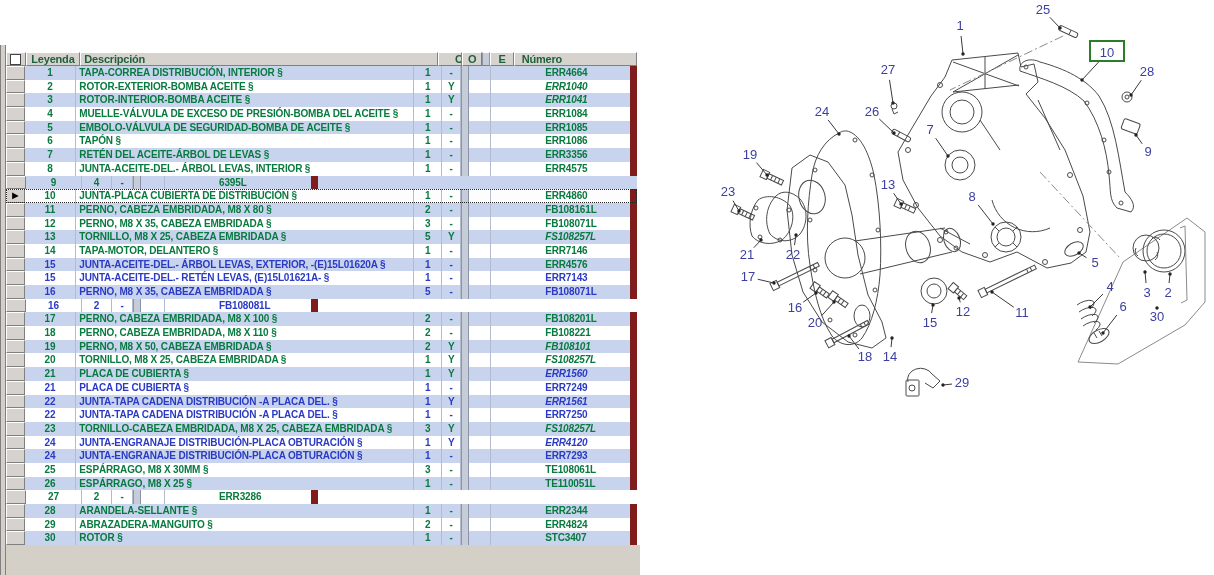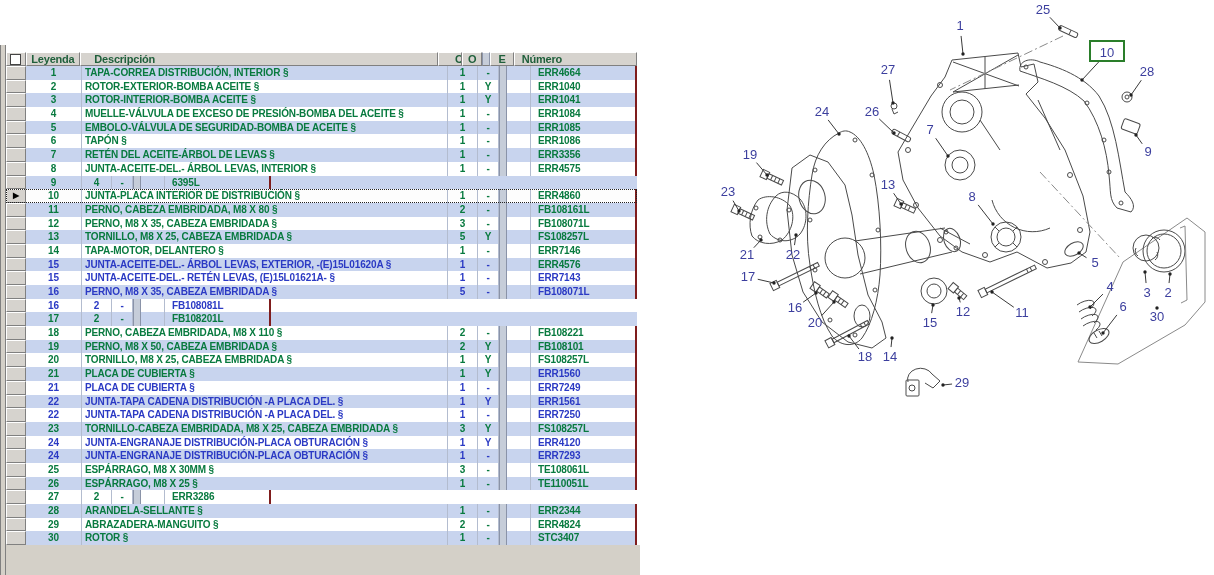--- a/index.html
+++ b/index.html
@@ -23,38 +23,38 @@
     letter-spacing:-0.15px;overflow:hidden;white-space:nowrap;}
   .selc{width:20px;background:#d6d3ce;border-top:1px solid #fff;border-left:1px solid #fff;
     border-right:1px solid #808080;border-bottom:1px solid #808080;box-sizing:border-box;
     font-size:8px;line-height:12px;color:#000;text-align:center;}
   .ley{width:56px;text-align:center;}
   .des{width:366px;padding-left:3px;}
   .ctd{width:30px;text-align:center;}
   .oc {width:21px;text-align:center;}
   .spl{width:8px;background:#c6cdd9;border-left:1px solid #8a93a8;border-right:1px solid #8a93a8;}
   .ec {width:24px;}
-  .num{width:106px;padding-left:7px;border-right:2px solid #7f1d1d;}
-  .g{color:var(--green);} .b{color:var(--blue);} .it{}
+  .num{width:106px;padding-left:7px;border-right:7px solid #7f1d1d;margin-left:47px;}
+  .g{color:var(--green);} .b{color:var(--blue);} .it{font-style:italic;}
   .chk{display:inline-block;width:9px;height:9px;background:#fff;border:1px solid #444;margin-top:1px;}
   
   #diagram{position:absolute;left:640px;top:0;width:574px;height:575px;background:#fff;}
   text.callout{font-size:13px;fill:var(--callout);font-family:"Liberation Sans",sans-serif;}
 </style>
 </head>
 <body>
 
 <div id="frame-strip"></div>
 <div id="below-table"></div>
 
 <div id="tbl">
   <div class="hdr">
     <div class="hcell" style="width:20px;text-align:center;"><span class="chk"></span></div>
     <div class="hcell" style="width:56px;text-align:center;">Leyenda</div>
-    <div class="hcell" style="width:366px;padding-left:13px;">Descripción</div>
+    <div class="hcell" style="width:366px;padding-left:3px;">Descripción</div>
     <div class="hcell" style="width:24px;text-align:left;padding-left:16px;">Ctd.</div>
     <div class="hcell" style="width:21px;text-align:center;">O</div>
     <div class="hcell spl" style="width:8px;"></div>
     <div class="hcell" style="width:24px;text-align:center;">E</div>
     <div class="hcell" style="width:126px;padding-left:7px;">Número</div>
   </div>
   <div id="rows">
       <div class="row odd">
         <div class="selc"></div>
         <div class="cell ley g">1</div>
@@ -140,21 +140,21 @@
         <div class="cell ley g">9</div>
         <div class="cell ctd g">4</div>
         <div class="cell oc g">-</div>
         <div class="cell spl"></div>
         <div class="cell ec"></div>
         <div class="cell num g">6395L</div>
       </div>
       <div class="row sel">
         <div class="selc">▶</div>
         <div class="cell ley g">10</div>
-        <div class="cell des g">JUNTA-PLACA INTERIOR DE DISTRIBUCIÓN §</div>
+        <div class="cell des g">JUNTA-PLACA CUBIERTA DE DISTRIBUCIÓN §</div>
         <div class="cell ctd g">1</div>
         <div class="cell oc g">-</div>
         <div class="cell spl"></div>
         <div class="cell ec"></div>
         <div class="cell num g">ERR4860</div>
       </div>
       <div class="row odd">
         <div class="selc"></div>
         <div class="cell ley g">11</div>
         <div class="cell des g">PERNO, CABEZA EMBRIDADA, M8 X 80 §</div>
@@ -229,20 +229,21 @@
         <div class="cell ley b">16</div>
         <div class="cell ctd b">2</div>
         <div class="cell oc b">-</div>
         <div class="cell spl"></div>
         <div class="cell ec"></div>
         <div class="cell num b">FB108081L</div>
       </div>
       <div class="row odd">
         <div class="selc"></div>
         <div class="cell ley g">17</div>
+        <div class="cell des g">PERNO, CABEZA EMBRIDADA, M8 X 100 §</div>
         <div class="cell ctd g">2</div>
         <div class="cell oc g">-</div>
         <div class="cell spl"></div>
         <div class="cell ec"></div>
         <div class="cell num g">FB108201L</div>
       </div>
       <div class="row">
         <div class="selc"></div>
         <div class="cell ley g">18</div>
         <div class="cell des g">PERNO, CABEZA EMBRIDADA, M8 X 110 §</div>

